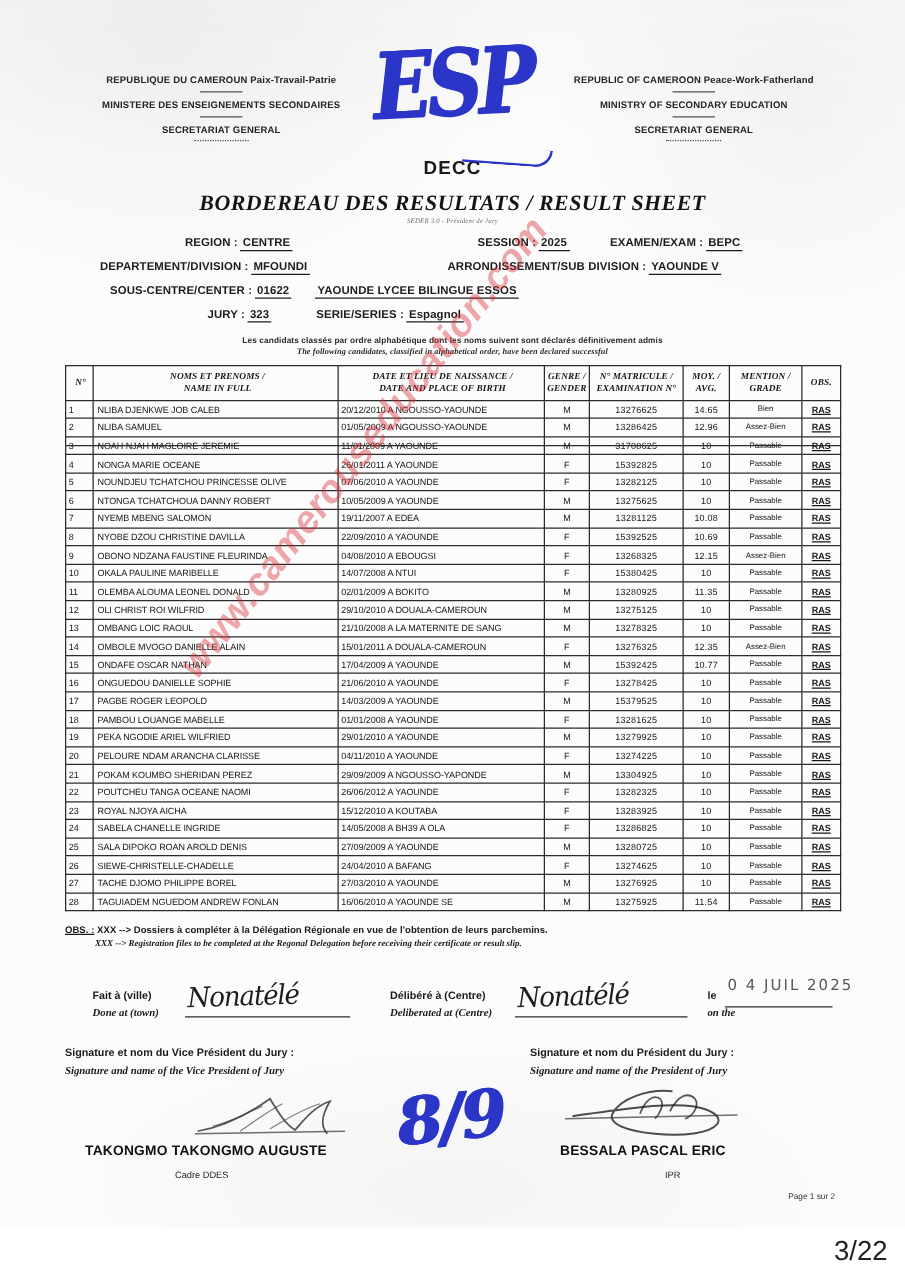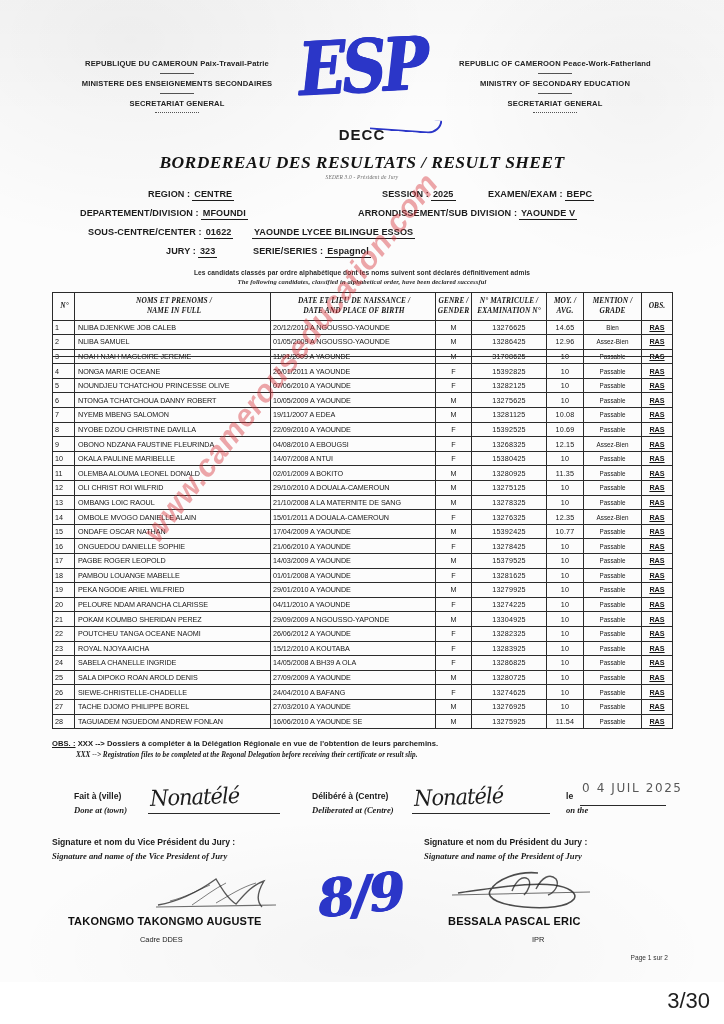--- a/index.html
+++ b/index.html
@@ -793,13 +793,13 @@
   </div>
 
   <div class="blue-pagemark">
     <span>8/9</span>
   </div>
 
   <div class="watermark">www.camerouseducation.com</div>
 
 </div>
 
-<div class="viewer-pageno">3/30</div>
+<div class="viewer-pageno">3/22</div>
 
 </body></html>

